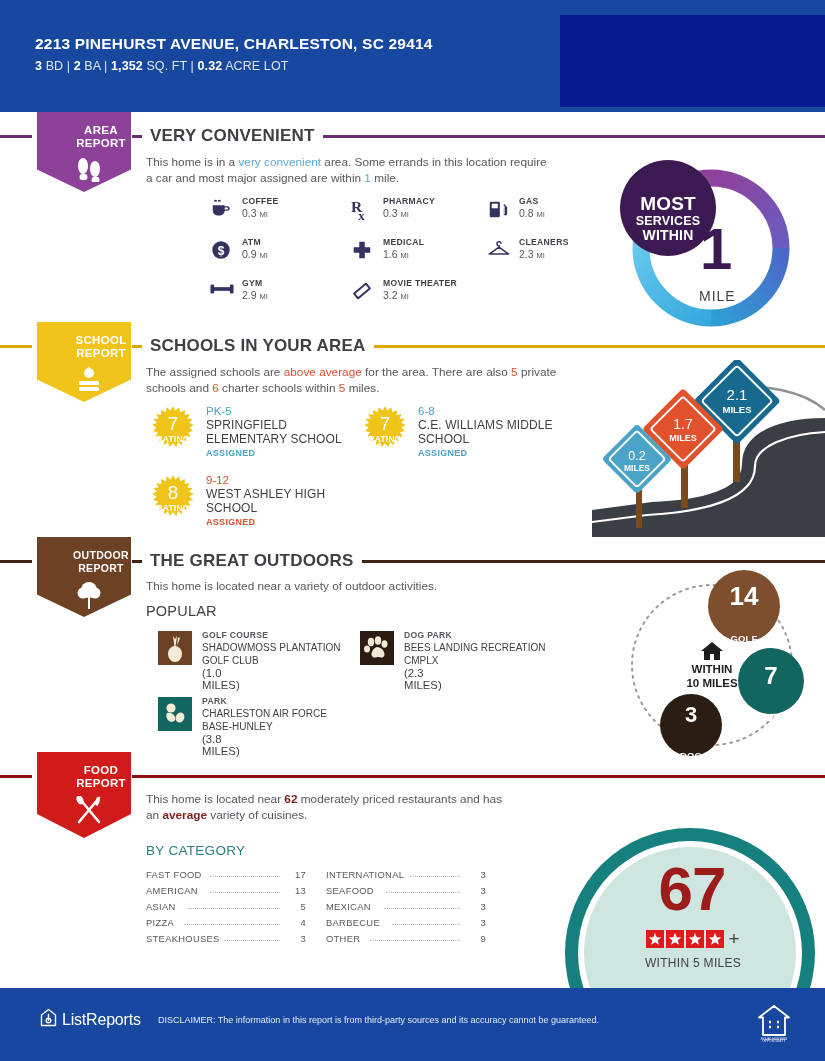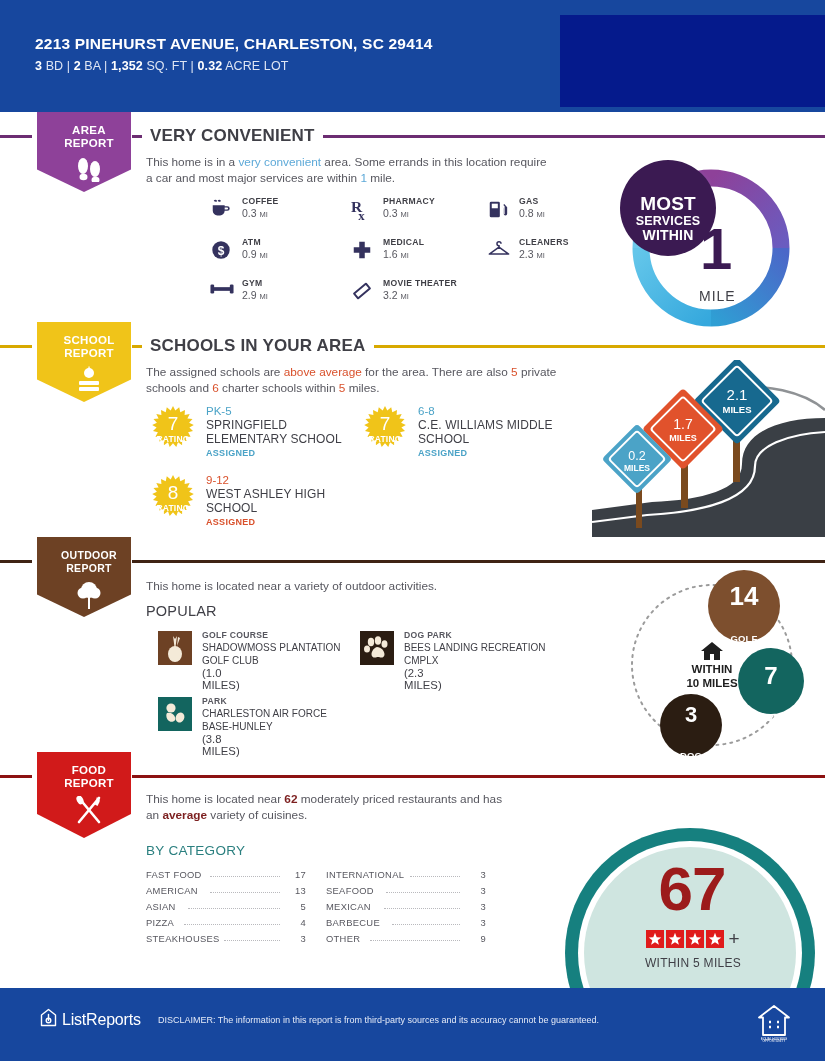--- a/index.html
+++ b/index.html
@@ -40,21 +40,21 @@
     position:relative;width:104px;
     -webkit-clip-path:polygon(0 0,100% 0,100% 72%,50% 100%,0 72%);
     clip-path:polygon(0 0,100% 0,100% 72%,50% 100%,0 72%);
   }
   .badge .inner{
     position:absolute;left:5px;top:0;width:94px;
     -webkit-clip-path:polygon(0 0,100% 0,100% 72%,50% 100%,0 72%);
     clip-path:polygon(0 0,100% 0,100% 72%,50% 100%,0 72%);
   }
   .badge .btext{
-    position:absolute;left:0;top:12px;width:104px;
+    position:absolute;left:12px;top:12px;width:104px;
     font-size:11.5px;font-weight:bold;line-height:13px;letter-spacing:.3px;
   }
   .badge .bicon{position:absolute;left:0;top:44px;width:104px;}
   .sec-title{
     position:absolute;font-size:17px;font-weight:bold;color:#3f3f46;
     letter-spacing:.2px;background:#fff;padding:0 8px;
   }
   .sec-dash{position:absolute;width:10px;height:3px;}
   .sec-desc{
     position:absolute;font-size:11.8px;line-height:15.5px;color:#57575f;
@@ -147,21 +147,21 @@
                 <ellipse cx="58.5" cy="24" rx="4" ry="3.2"></ellipse>
           </g>
             </svg>
         </div>
       </div>
     </div>
   </div>
   <div class="sec-dash" style="left:132px;top:23px;background:#6c2d72;"></div>
   <div class="sec-title" style="left:142px;top:14px;">VERY CONVENIENT</div>
   <div class="sec-desc" style="left:146px;top:43px;width:410px;">
-    <span>This home is in a </span><span class="hl-blue">very convenient</span><span> area. Some errands in this location require a car and most major services are within </span><span class="hl-blue">1</span><span> mile.</span>
+    <span>This home is in a </span><span class="hl-blue">very convenient</span><span> area. Some errands in this location require a car and most major assigned are within </span><span class="hl-blue">1</span><span> mile.</span>
   </div>
 
   <div class="amen" style="left:170px;top:84px;width:390px;height:110px;">
     <div class="amen-item" style="left:0;top:0;">
       <span class="amen-ico"><svg width="22" height="22" viewBox="0 0 24 24" fill="#34325e">
             <path d="M3 8h13v6a5 5 0 0 1-5 5H8a5 5 0 0 1-5-5V8zm13 1h3a2.5 2.5 0 0 1 0 5h-3V9zm0 1.4v2.2h2.6a1.1 1.1 0 0 0 0-2.2H16zM5 4.2c.9-1.1 2-1.1 2.9 0M9 4.2c.9-1.1 2-1.1 2.9 0"></path>
             <path d="M4.6 3.3c.7-.9 1.9-.9 2.6 0M8.8 3.3c.7-.9 1.9-.9 2.6 0" stroke="#34325e" stroke-width="1.3" fill="none"></path>
           </svg></span>
       <span class="amen-name">COFFEE</span>
       <span class="amen-dist"><span>0.3</span> <small>MI</small></span>
@@ -371,20 +371,21 @@
                 <circle cx="46" cy="12" r="5.5"></circle>
                 <circle cx="58" cy="12" r="5.5"></circle>
             <rect x="51" y="13" width="2" height="15"></rect>
           </g>
             </svg>
         </div>
       </div>
     </div>
   </div>
   <div class="sec-dash" style="left:132px;top:23px;background:#3f2314;"></div>
+  <div class="sec-title" style="left:142px;top:14px;">THE GREAT OUTDOORS</div>
   <div class="sec-desc" style="left:146px;top:42px;width:420px;">This home is located near a variety of outdoor activities.</div>
   <div class="popular-hd" style="left:146px;top:66px;">POPULAR</div>
 
   <div class="out-item" style="left:158px;top:94px;">
     <div class="out-tile" style="background:#6d4124;">
       <svg width="34" height="34" viewBox="0 0 34 34">
           <g fill="#f4ead8">
             <ellipse cx="17" cy="23" rx="7" ry="8"></ellipse>
             <path d="M15 5l1.5 11h1L19 5l-2 3z"></path>
             <path d="M20 6l-1 9 3-8z"></path>

